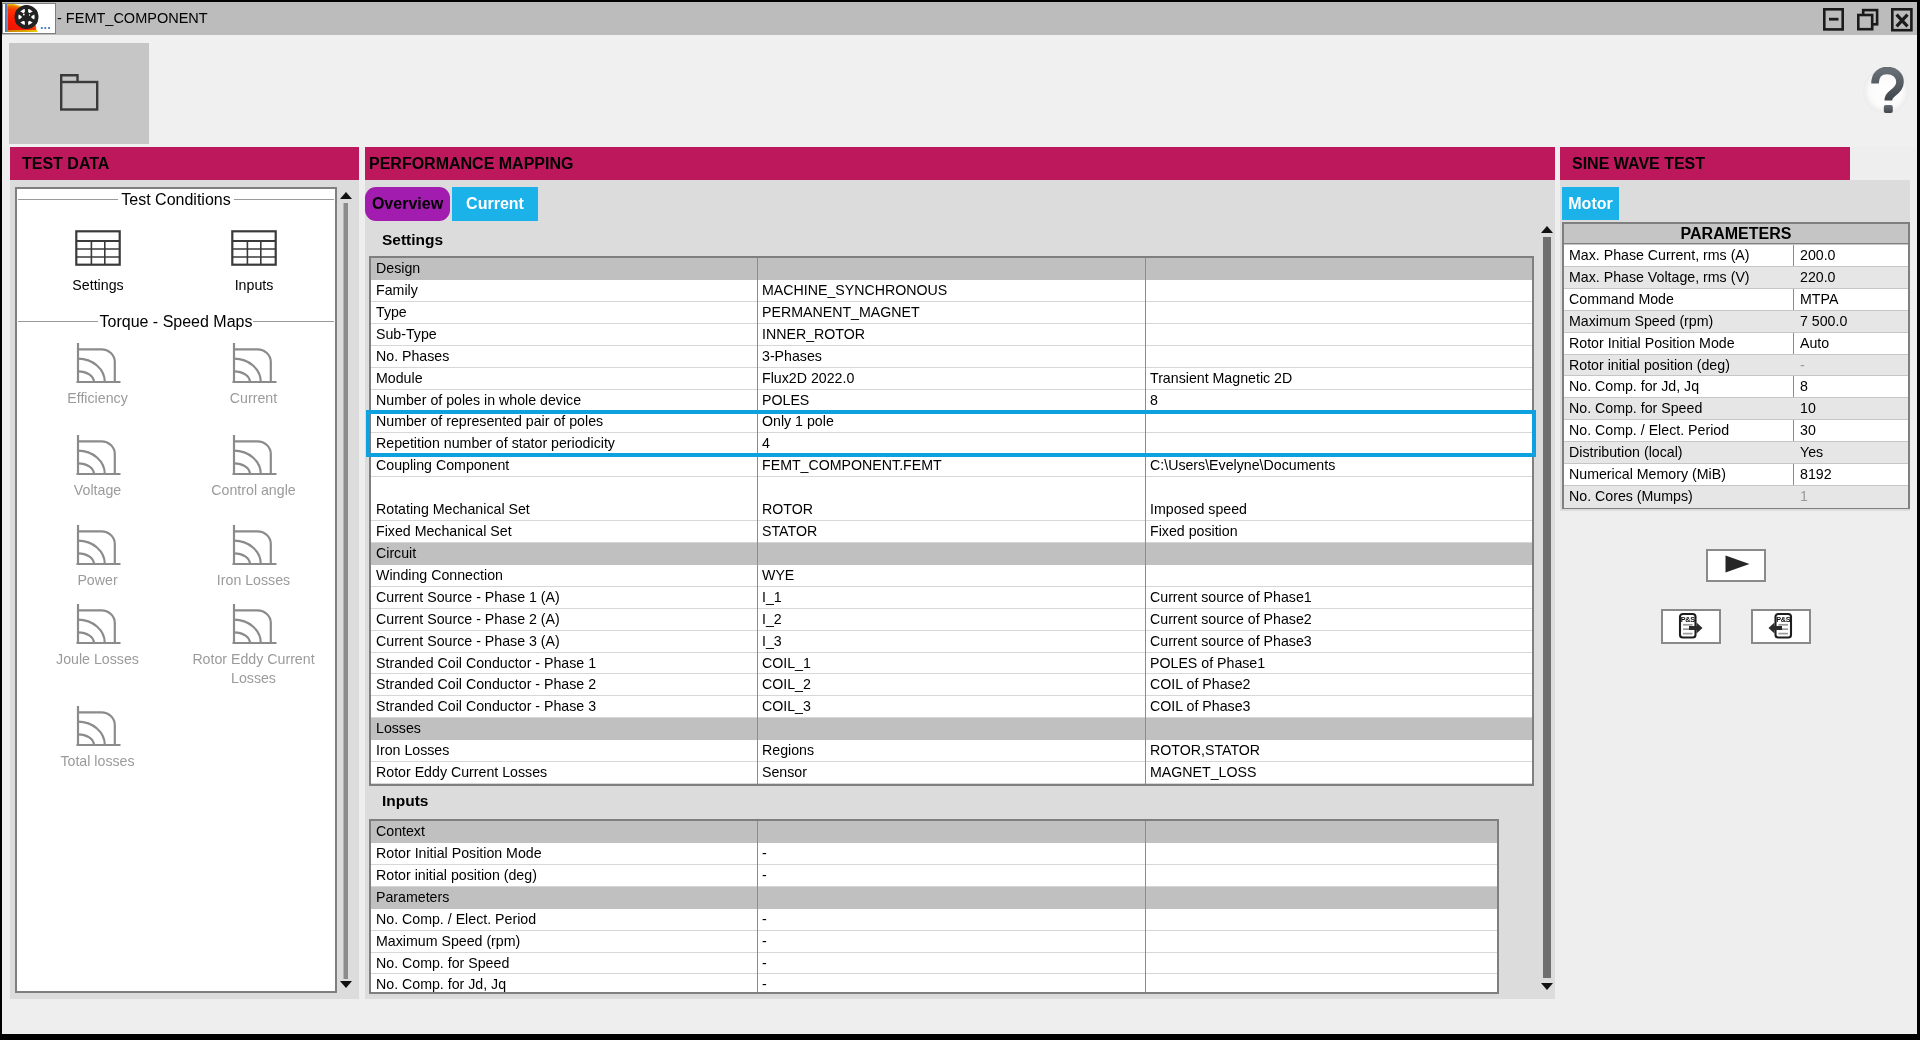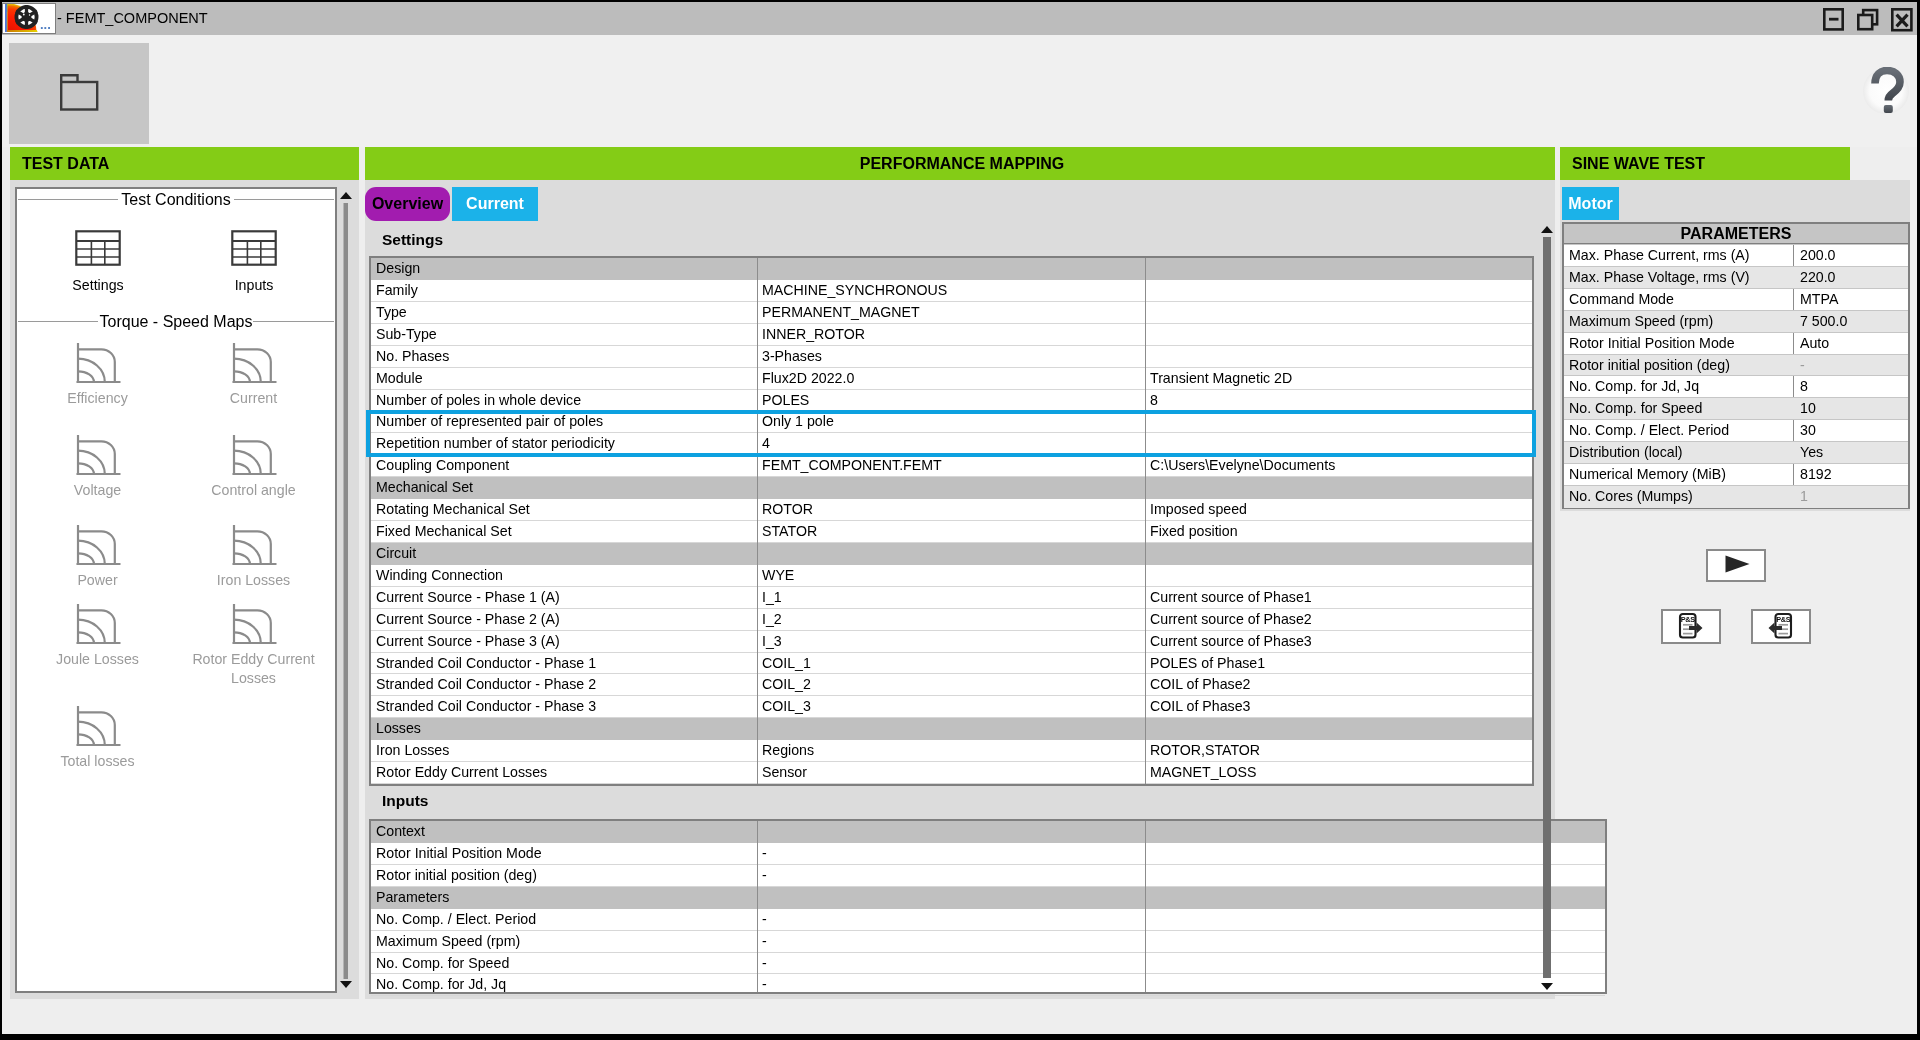--- a/index.html
+++ b/index.html
@@ -1,19 +1,19 @@
 <!DOCTYPE html>
 <html><head>
 <meta charset="utf-8">
 <style>
   * { margin:0; padding:0; box-sizing:border-box; }
   html,body { width:1920px; height:1040px; overflow:hidden; }
   body { font-family:"Liberation Sans", sans-serif; background:#eeeeee; position:relative; }
   .abs { position:absolute; }
-  .hdr { background:#84cc16; font-weight:bold; font-size:16px; color:#000; line-height:33px; }
+  .hdr { background:#be185d; font-weight:bold; font-size:16px; color:#000; line-height:33px; }
   .panelbody { background:#dcdcdc; }
   .tbl { background:#ffffff; border:2px solid #7f7f7f; }
   .row { position:absolute; left:0; right:0; height:22px; line-height:22px; font-size:14.2px; color:#000; white-space:nowrap; }
   .cat { background:#c0c0c0; }
   .c1 { position:absolute; left:5px; }
   .c2 { position:absolute; left:391px; }
   .c3 { position:absolute; left:779px; }
   .vline { position:absolute; top:0; bottom:0; width:1px; background:#8c8c8c; }
   .hline { position:absolute; left:0; right:0; height:1px; background:#d7d7d7; }
   .tab { font-weight:bold; font-size:16px; text-align:center; }
@@ -247,21 +247,21 @@
     </svg>
     <div class="abs maplabel" style="left:-2.5px;top:752px;width:200px;line-height:19px;">Total losses</div>
   </div>
 
 <svg class="abs" style="left:339px;top:190px;" width="14" height="800" viewBox="0 0 14 800">
   <polygon points="7,2 13,9 1,9" fill="#111"></polygon>
   <rect x="4.5" y="13" width="4.5" height="776" fill="#8b8b8b"></rect>
   <polygon points="7,798 13,791 1,791" fill="#111"></polygon>
 </svg>
 
-<div class="abs hdr" style="left:365px;top:147px;width:1190px;height:33px;padding-left:4px;text-align:center;">PERFORMANCE MAPPING</div>
+<div class="abs hdr" style="left:365px;top:147px;width:1190px;height:33px;padding-left:4px;">PERFORMANCE MAPPING</div>
 <div class="abs panelbody" style="left:365px;top:180px;width:1190px;height:819px;"></div>
 <div class="abs tab graytab" style="left:365px;top:187px;width:85px;height:34px;line-height:34px;">Overview</div>
 <div class="abs tab bluetab" style="left:452px;top:187px;width:86px;height:34px;line-height:34px;">Current</div>
 <div class="abs" style="left:382px;top:231px;font-size:15.5px;font-weight:bold;color:#000;">Settings</div>
 
 <div class="abs tbl" id="settbl" style="left:369px;top:256px;width:1165px;height:530px;">
     <div class="row cat" style="top:0px;height:21.92px;line-height:21.92px;">
       <span class="c1">Design</span>
     </div>
     <div class="row" style="top:21.92px;height:21.92px;line-height:21.92px;">
@@ -305,23 +305,20 @@
       <span class="c1">Repetition number of stator periodicity</span>
       <span class="c2">4</span>
     </div>
     <div class="hline" style="top:196.28000000000003px;"></div>
     <div class="row" style="top:197.28000000000003px;height:21.92px;line-height:21.92px;">
       <span class="c1">Coupling Component</span>
       <span class="c2">FEMT_COMPONENT.FEMT</span>
       <span class="c3">C:\Users\Evelyne\Documents</span>
     </div>
     <div class="hline" style="top:218.20000000000002px;"></div>
-    <div class="row cat" style="top:219.20000000000002px;height:21.92px;line-height:21.92px;">
-      <span class="c1">Mechanical Set</span>
-    </div>
     <div class="row" style="top:241.12px;height:21.92px;line-height:21.92px;">
       <span class="c1">Rotating Mechanical Set</span>
       <span class="c2">ROTOR</span>
       <span class="c3">Imposed speed</span>
     </div>
     <div class="hline" style="top:262.04px;"></div>
     <div class="row" style="top:263.04px;height:21.92px;line-height:21.92px;">
       <span class="c1">Fixed Mechanical Set</span>
       <span class="c2">STATOR</span>
       <span class="c3">Fixed position</span>
@@ -387,21 +384,21 @@
     </div>
     <div class="hline" style="top:525.08px;"></div>
     <div class="vline" style="left:386px;"></div>
     <div class="vline" style="left:774px;"></div>
   </div>
 
 <div class="abs" style="left:366px;top:410px;width:1170px;height:47px;border:4px solid #0da1e0;"></div>
 
 <div class="abs" style="left:382px;top:792px;font-size:15.5px;font-weight:bold;color:#000;">Inputs</div>
 
-<div class="abs tbl" id="inptbl" style="left:369px;top:819px;width:1238px;height:175px;">
+<div class="abs tbl" id="inptbl" style="left:369px;top:819px;width:1130px;height:175px;">
     <div class="row cat" style="top:0px;height:21.92px;line-height:21.92px;">
       <span class="c1">Context</span>
     </div>
     <div class="row" style="top:21.92px;height:21.92px;line-height:21.92px;">
       <span class="c1">Rotor Initial Position Mode</span>
       <span class="c2">-</span>
     </div>
     <div class="hline" style="top:42.84px;"></div>
     <div class="row" style="top:43.84px;height:21.92px;line-height:21.92px;">
       <span class="c1">Rotor initial position (deg)</span>

